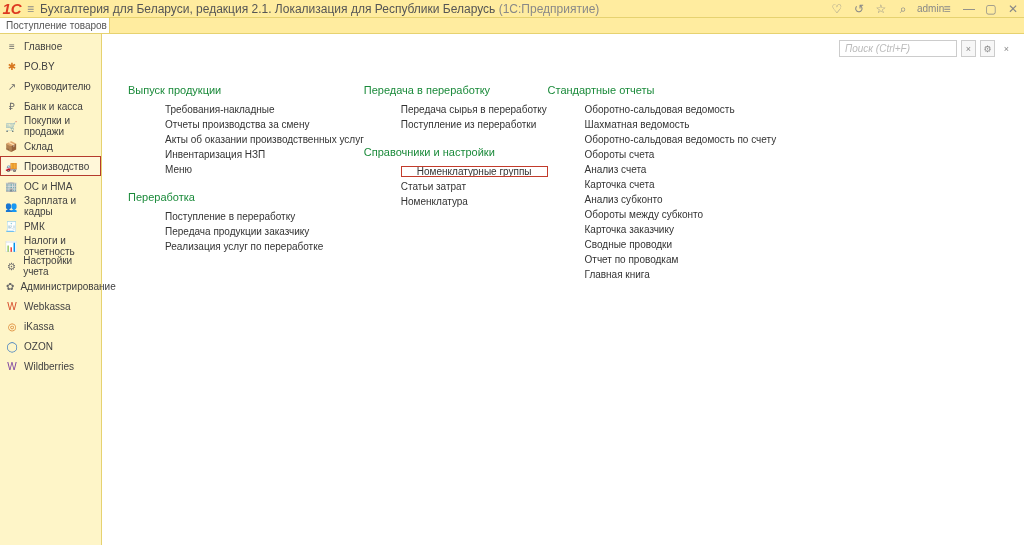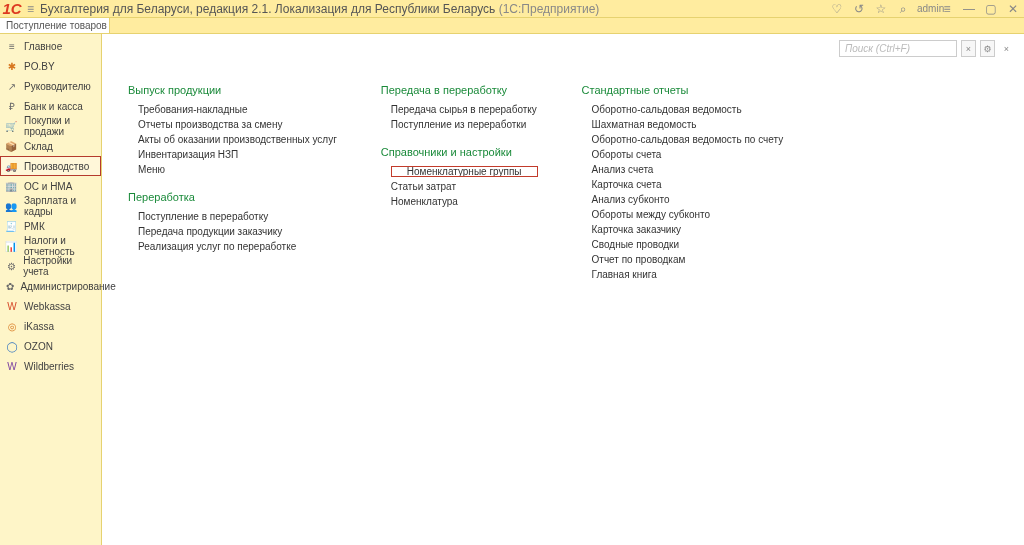--- a/index.html
+++ b/index.html
@@ -121,40 +121,39 @@
   .searchbar .sb-btn {
     width: 15px; height: 17px;
     border: 1px solid #ccc;
     background: #f7f7f7;
     display: flex; align-items: center; justify-content: center;
     font-size: 9px; color: #888; cursor: pointer;
   }
 
   .cols {
     display: flex;
-    gap: 44px;
     margin-top: 26px;
   }
   .col { min-width: 150px; }
   .group-title {
     color: #1a8a3a;
     font-size: 11px;
     font-weight: normal;
     margin-bottom: 6px;
     margin-top: 14px;
   }
   .group-title:first-child { margin-top: 0; }
   .link-list { list-style: none; }
   .link-list li {
     padding: 2px 0 2px 10px;
     font-size: 10px;
     color: #333;
   }
   .link-list li a {
-    color: #333; text-decoration: none; cursor: pointer;
+    color: #333; text-decoration: none; cursor: pointer; margin-left: 27px;
   }
   .link-highlight {
     outline: 1px solid #c23b2b;
     outline-offset: -1px;
     display: inline-block;
     padding: 0 16px;
   }
 </style>
 </head>
 <body>

